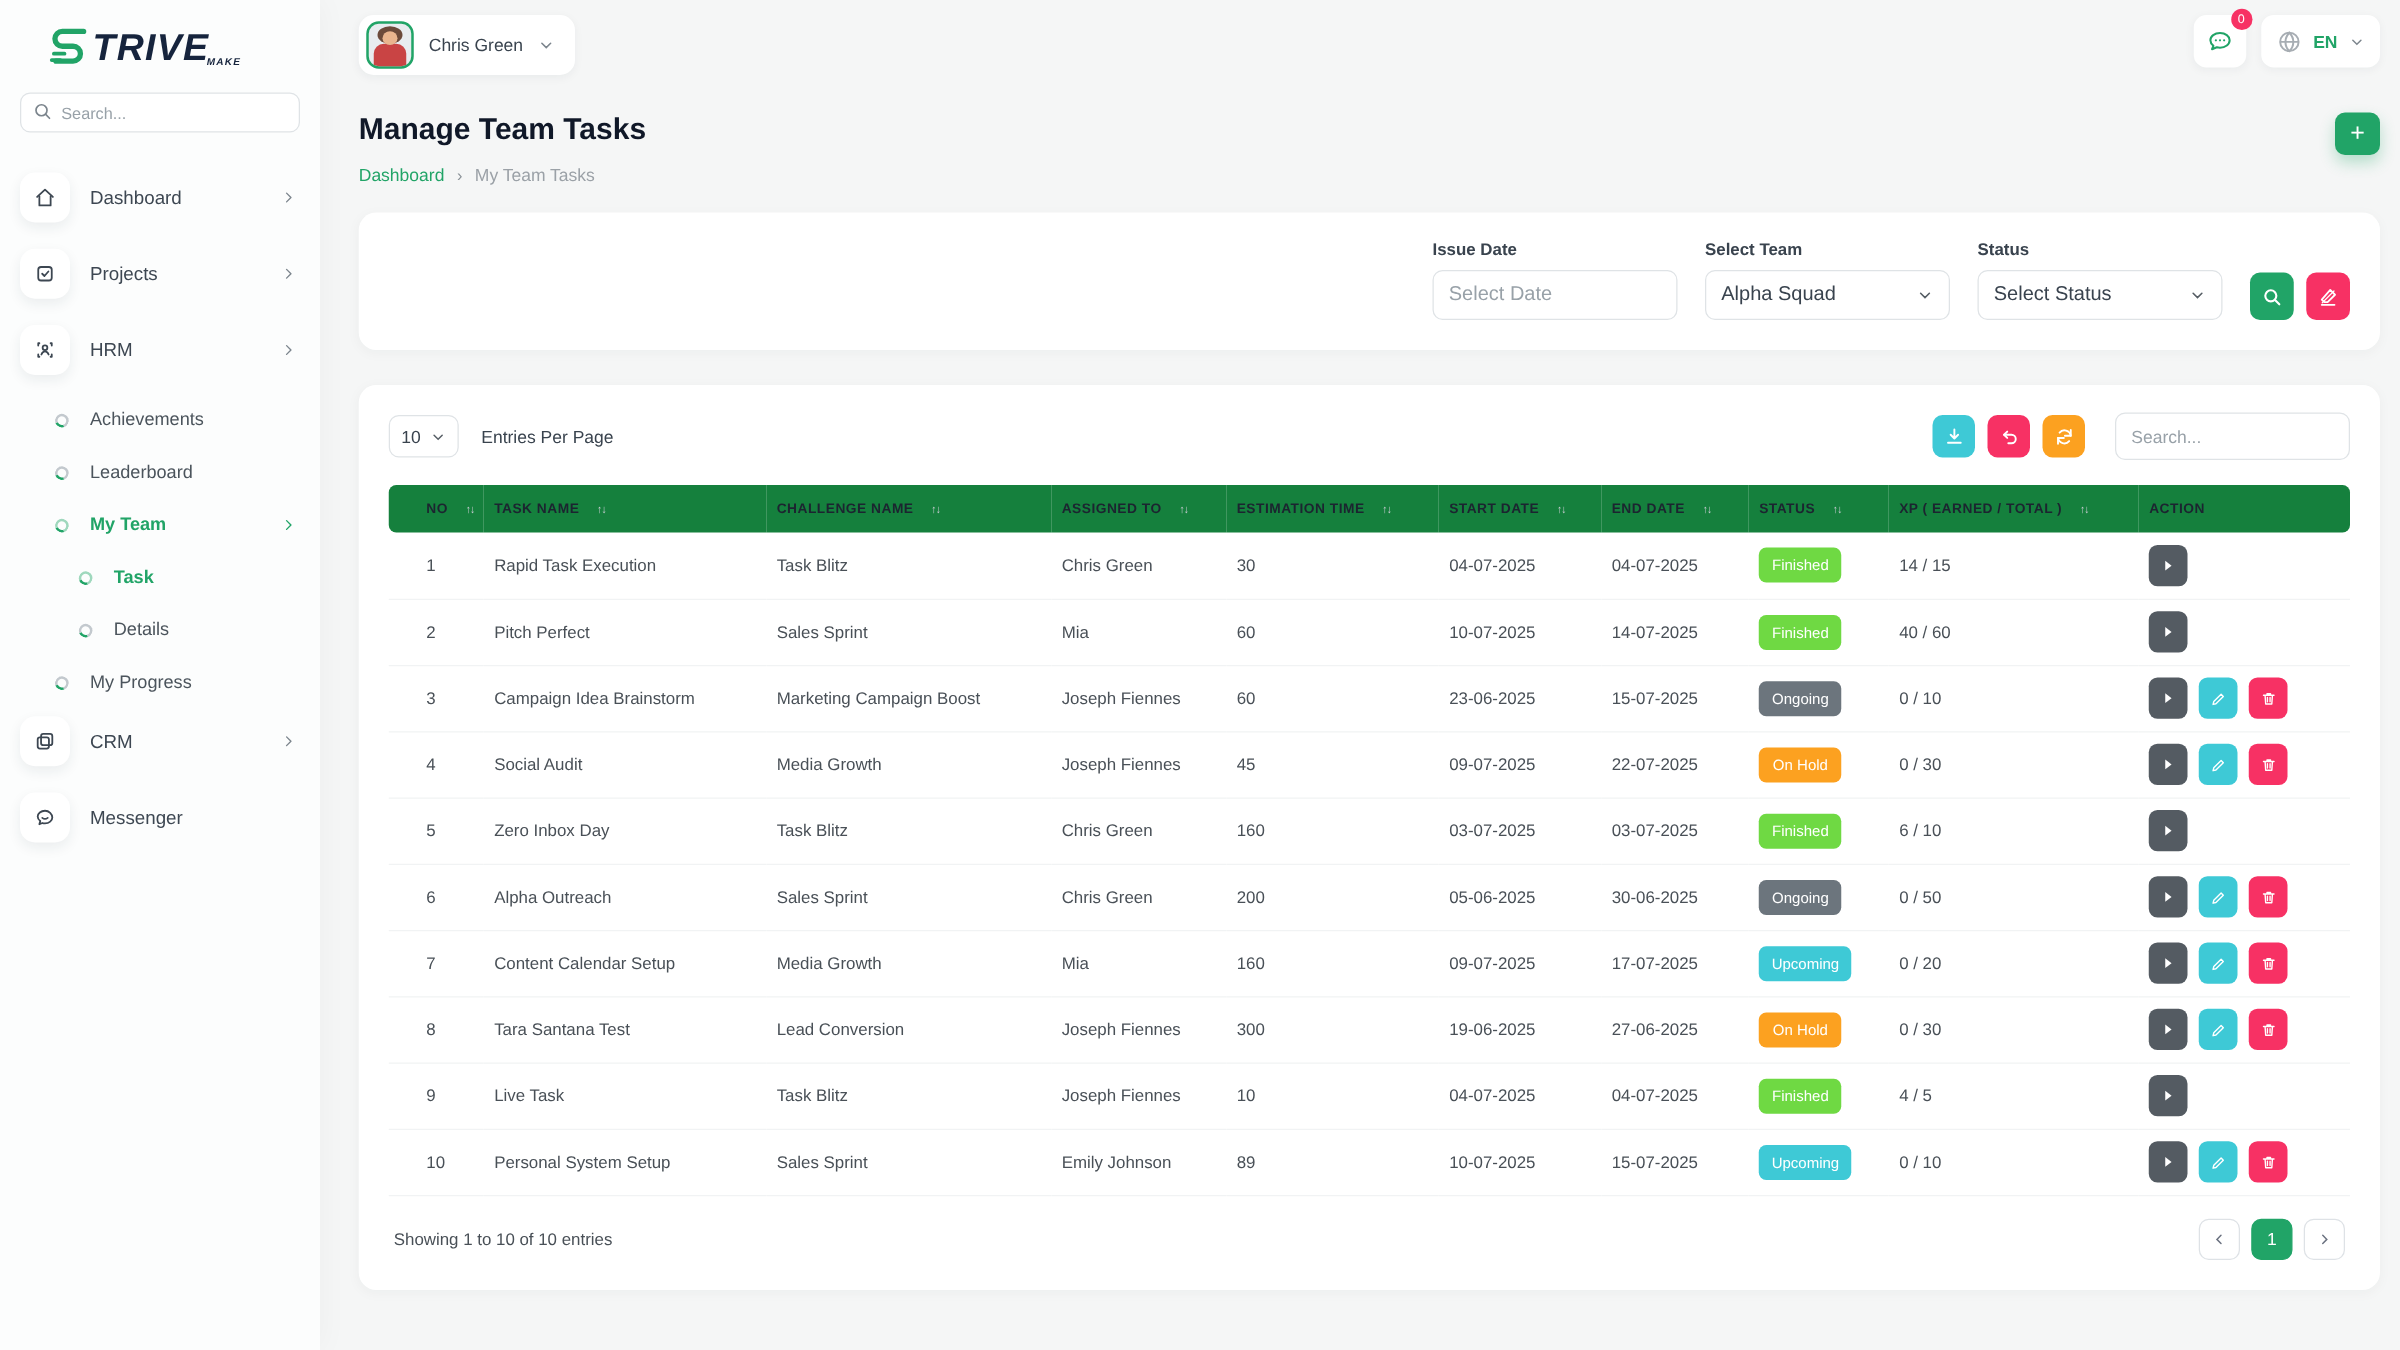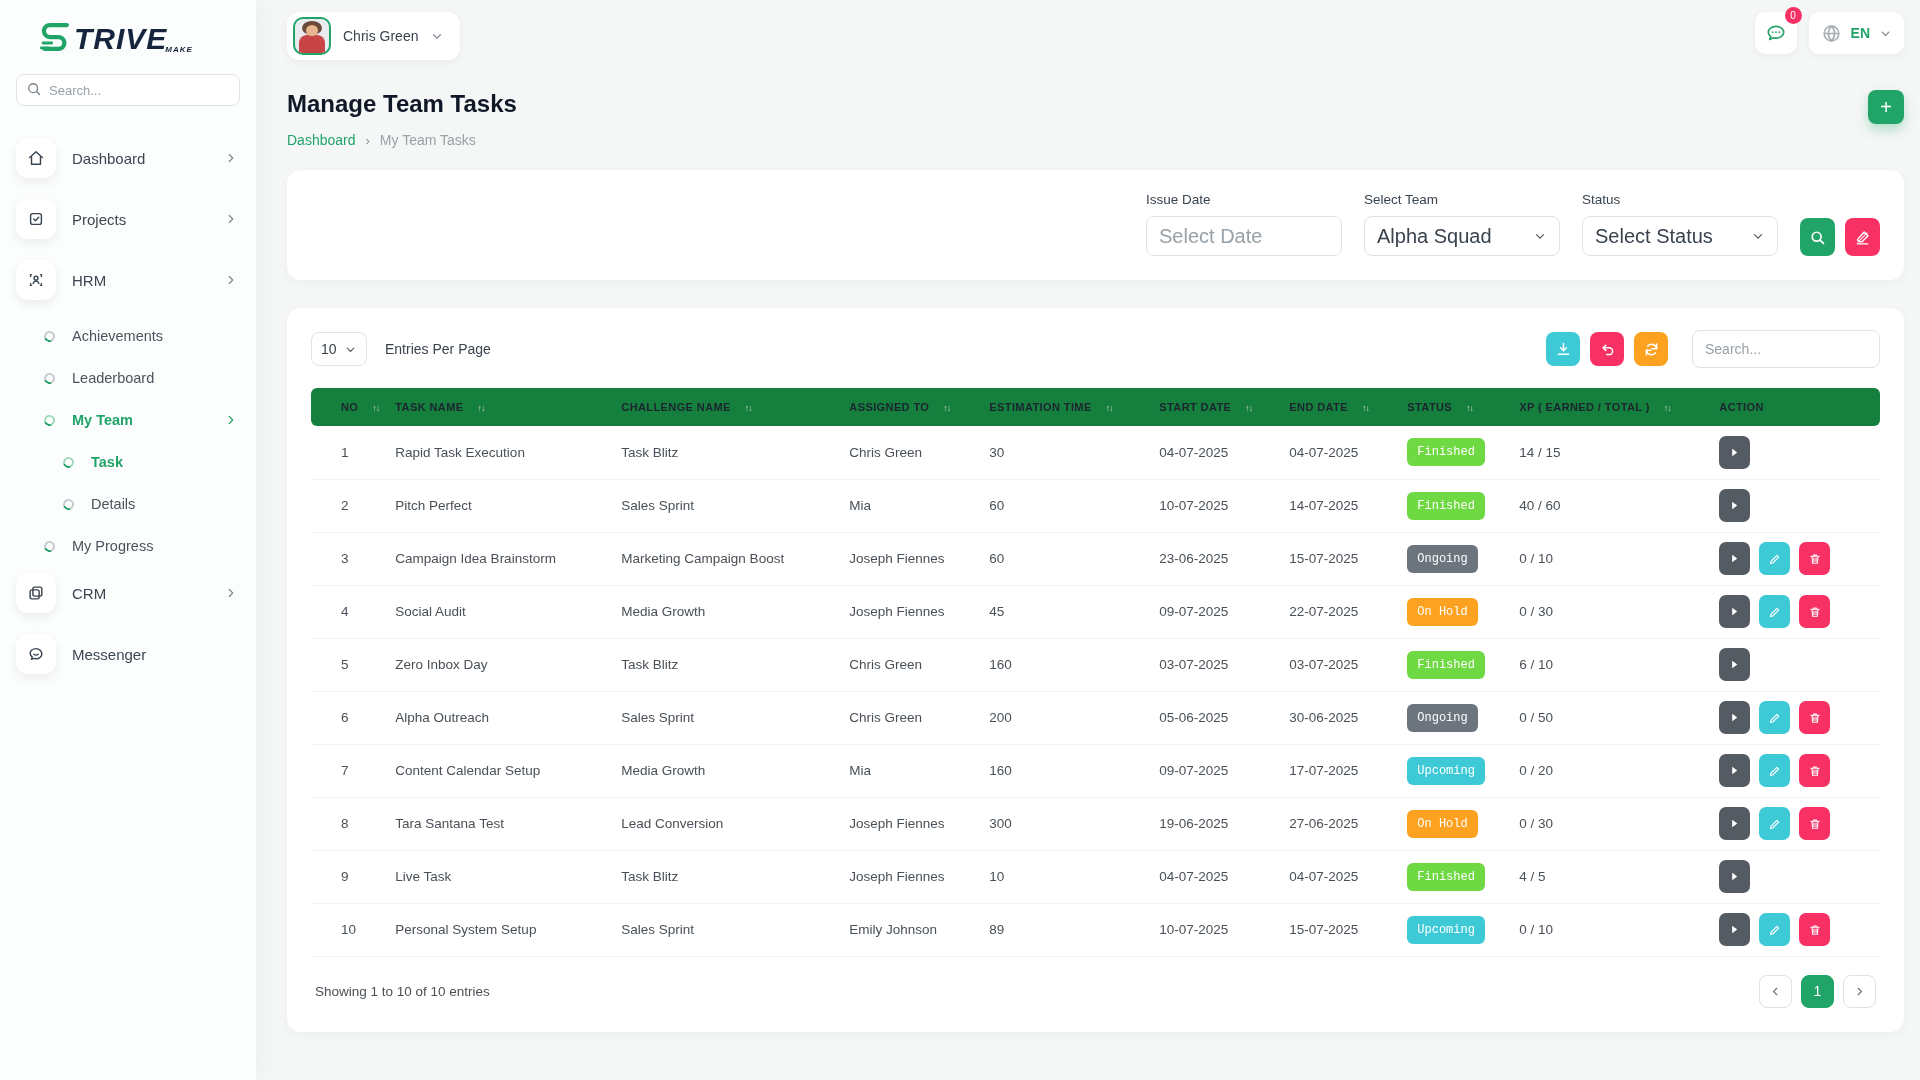--- a/index.html
+++ b/index.html
@@ -73,22 +73,22 @@
   .breadcrumb .bc-current { color:#9ba1a7; }
   .add-btn { width:36px; height:34px; background:#21a467; border:none; border-radius:8px; color:#fff; font-size:20px;
              line-height:1; cursor:pointer; box-shadow:0 6px 12px rgba(33,164,103,.3); }
 
   .card { background:#fff; border-radius:14px; box-shadow:0 2px 10px rgba(20,40,60,.04); }
 
   
   .filter-card { margin-top:22px; padding:22px 24px 24px; display:flex; justify-content:flex-end;
                  align-items:flex-end; gap:22px; }
   .fgroup { display:flex; flex-direction:column; gap:9px; }
-  .fgroup label { font-size:13.5px; color:#39434e; }
-  .fld { height:40px; border:1px solid #dfe3e6; border-radius:8px; background:#fff; font-size:20px; color:#39434e; }
+  .fgroup label { font-size:13.5px; color:#39434e;font-weight:bold; }
+  .fld { height:40px; border:1px solid #dfe3e6; border-radius:8px; background:#fff; font-size:16px; color:#39434e; }
   input.fld { width:196px; padding:0 12px; outline:none; font-family:"Liberation Sans", sans-serif; }
   input.fld::placeholder { color:#98a1a8; }
   .select-like { width:196px; display:flex; align-items:center; justify-content:space-between; padding:12px 12px; cursor:pointer; }
   .select-like .chev { color:#555d64; display:flex; }
   .fbtns { display:flex; gap:10px; }
   .sq-btn { width:35px; height:38px; border:none; border-radius:8px; display:flex; align-items:center;
             justify-content:center; color:#fff; cursor:pointer; }
   .sq-btn.green { background:#21a467; }
   .sq-btn.pink { background:#f73164; }
 
@@ -112,21 +112,21 @@
 
   table { width:100%; border-collapse:collapse; }
   thead th { background:#15803d; text-align:left; font-size:11px; font-weight:bold; color:#1c2430;
              letter-spacing:.4px; padding:13px 8px; white-space:nowrap; cursor:pointer; }
   thead th:first-child { padding-left:30px; border-radius:6px 0 0 6px; }
   thead th:last-child { border-radius:0 6px 6px 0; }
   thead th .sort { font-size:9px; color:#c6cbd0; margin-left:14px; letter-spacing:-1px; }
   tbody td { font-size:13.5px; color:#495057; padding:0 8px; height:53px; border-bottom:1px solid #f1f3f4; }
   tbody td:first-child { padding-left:30px; }
   .badge { display:inline-block; min-width:66px; text-align:center; padding:7px 10px; border-radius:6px;
-           color:#fff; font-size:12px;font-family:Liberation Mono, monospace; }
+           color:#fff; font-size:12px; }
   .actions { display:flex; gap:9px; }
   .act-btn { width:31px; height:33px; border:none; border-radius:7px; display:flex; align-items:center;
              justify-content:center; color:#fff; cursor:pointer; }
   .act-btn.view { background:#545b62; }
   .act-btn.edit { background:#3ec9d6; }
   .act-btn.del  { background:#f73164; }
 
   .table-footer { display:flex; justify-content:space-between; align-items:center; padding:18px 4px 10px; }
   .showing { font-size:13.5px; color:#495057; }
   .pagination { display:flex; gap:9px; }

